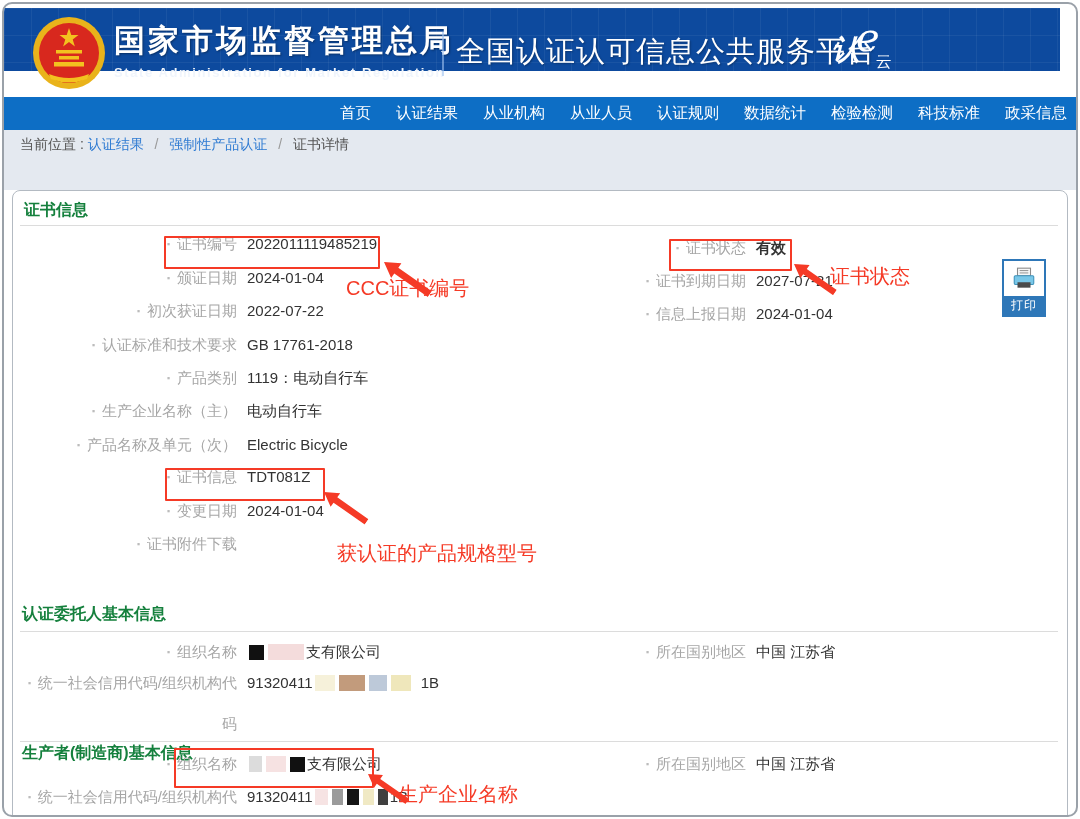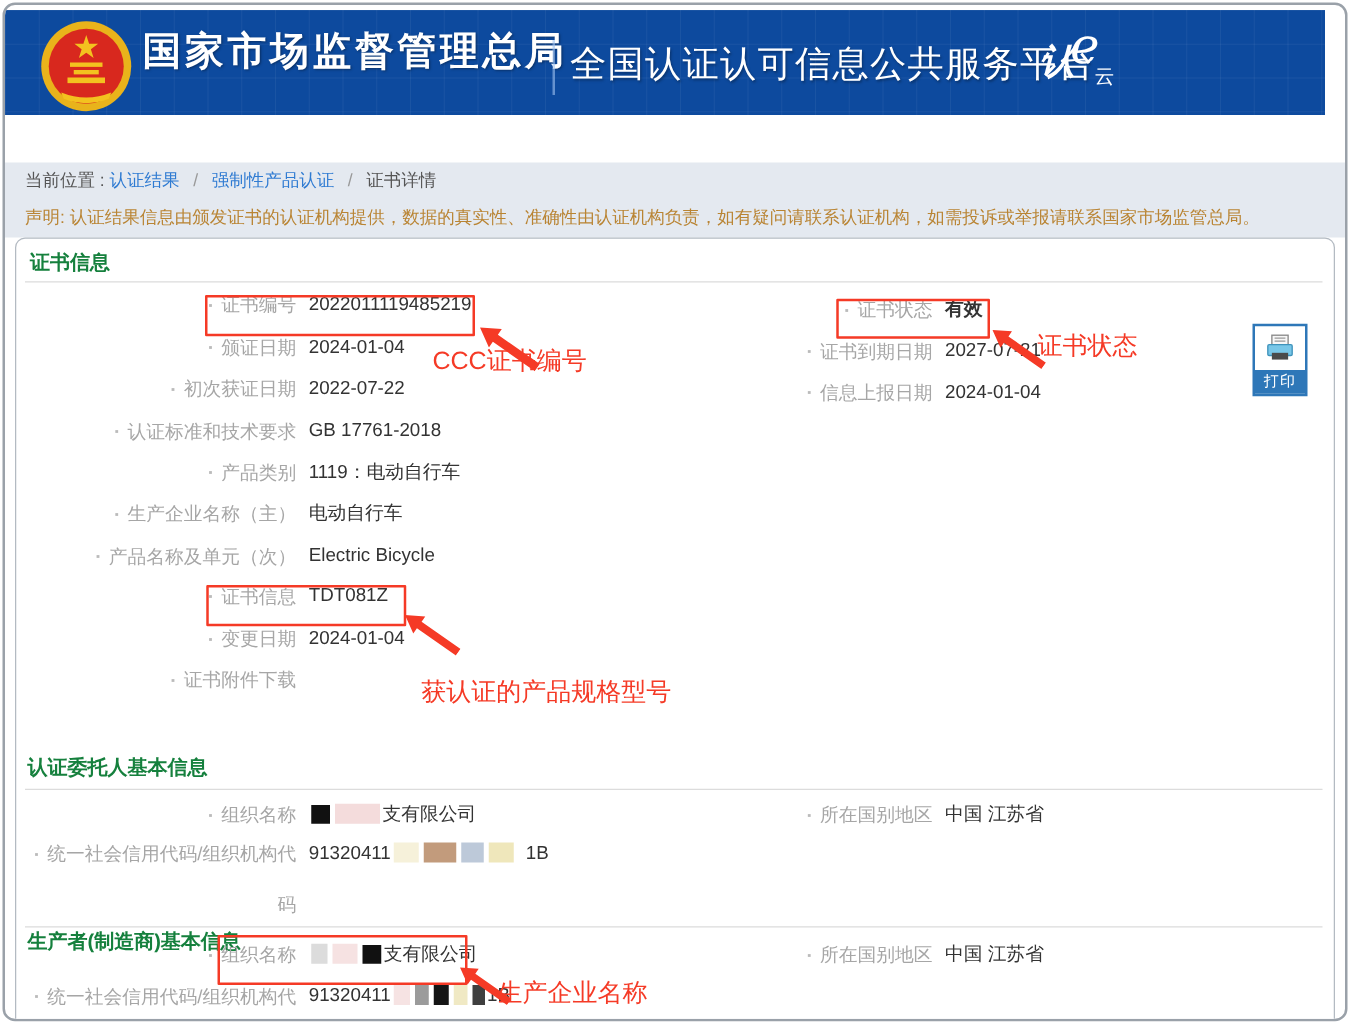--- a/index.html
+++ b/index.html
@@ -2,21 +2,21 @@
 <html><head>
 <meta charset="utf-8">
 <style>
   html,body{margin:0;padding:0;background:#fff;}
   body{width:1080px;height:819px;position:relative;overflow:hidden;
        font-family:"Liberation Sans","DejaVu Sans",sans-serif;}
   .frame{position:absolute;left:2px;top:2px;right:2px;bottom:2px;
          border:2px solid #9aa1a9;border-radius:10px;overflow:hidden;background:#fff;}
 
   
-  .banner{position:absolute;left:0;right:16px;top:4px;height:84px;background:#0d4a9e;
+  .banner{position:absolute;left:0;right:16px;top:4px;height:63px;background:#0d4a9e;
     background-image:linear-gradient(rgba(255,255,255,.055) 1px,transparent 1px),
                      linear-gradient(90deg,rgba(255,255,255,.055) 1px,transparent 1px);
     background-size:27px 27px;}
   .emblem{position:absolute;left:28px;top:8px;width:74px;height:74px;}
   .agency{position:absolute;left:110px;top:12px;color:#fff;}
   .agency .t1{font-size:31px;font-weight:bold;letter-spacing:3px;text-shadow:1px 1px 2px rgba(0,0,0,.35);}
   .agency .t2{font-size:13px;font-weight:bold;letter-spacing:1.6px;margin-top:3px;color:#f0f5fc;}
   .vsep{position:absolute;left:438px;top:24px;width:2px;height:44px;background:rgba(160,195,240,.6);}
   .platform{position:absolute;left:452px;top:24px;color:#fff;font-size:29px;letter-spacing:1px;
             text-shadow:1px 1px 2px rgba(0,0,0,.3);}
@@ -76,37 +76,48 @@
       <circle cx="37" cy="37" r="36" fill="#e9b31b"></circle>
       <circle cx="37" cy="37" r="30" fill="#d8281e"></circle>
       <polygon points="37,12 39.3,19 46.5,19 40.7,23.4 42.9,30.4 37,26.1 31.1,30.4 33.3,23.4 27.5,19 34.7,19" fill="#f3c21f"></polygon>
       <rect x="24" y="34" width="26" height="3.5" fill="#f3c21f"></rect>
       <rect x="27" y="40" width="20" height="3.5" fill="#f3c21f"></rect>
       <rect x="22" y="46" width="30" height="4.5" fill="#f3c21f"></rect>
       <path d="M17 58 Q37 66 57 58 L55 63 Q37 70 19 63 Z" fill="#f3c21f"></path>
     </svg>
     <div class="agency">
       <div class="t1">国家市场监督管理总局</div>
+      <div class="t2">State Administration for Market Regulation</div>
     </div>
     <div class="vsep"></div>
     <div class="platform">全国认证认可信息公共服务平台</div>
     <div class="cloudlogo"><span class="lg-ren">认</span><span class="lg-e">e</span><span class="lg-yun">云</span></div>
   </div>
 
+  <div class="nav">
+    <span>首页</span>
+    <span>认证结果</span>
+    <span>从业机构</span>
+    <span>从业人员</span>
+    <span>认证规则</span>
+    <span>数据统计</span>
+    <span>检验检测</span>
+    <span>科技标准</span>
+    <span>政采信息</span>
+  </div>
 
   <div class="crumbbar"></div>
   <div class="crumb">
     <span>当前位置 :</span>
     <a>认证结果</a>
     <span class="sep">/</span>
     <a>强制性产品认证</a>
     <span class="sep">/</span>
     <span>证书详情</span>
   </div>
-  <div class="notice">声明: 认证结果信息由颁发证书的认证机构提供，数据的真实性、准确性由认证机构负责，如有疑问请联系认证机构，如需投诉或举报请联系国家市场监管总局。</div>
 
   <div class="panel"></div>
 
   <div class="sect" style="left:20px;top:196px;">证书信息</div>
   <div class="divline" style="top:221px;"></div>
 
   <div class="fl" style="top:229px;">
     <span class="lab"><span class="blt">▪</span><span>证书编号</span></span><span class="val">2022011119485219</span>
   </div>
   <div class="fl" style="top:263px;">

